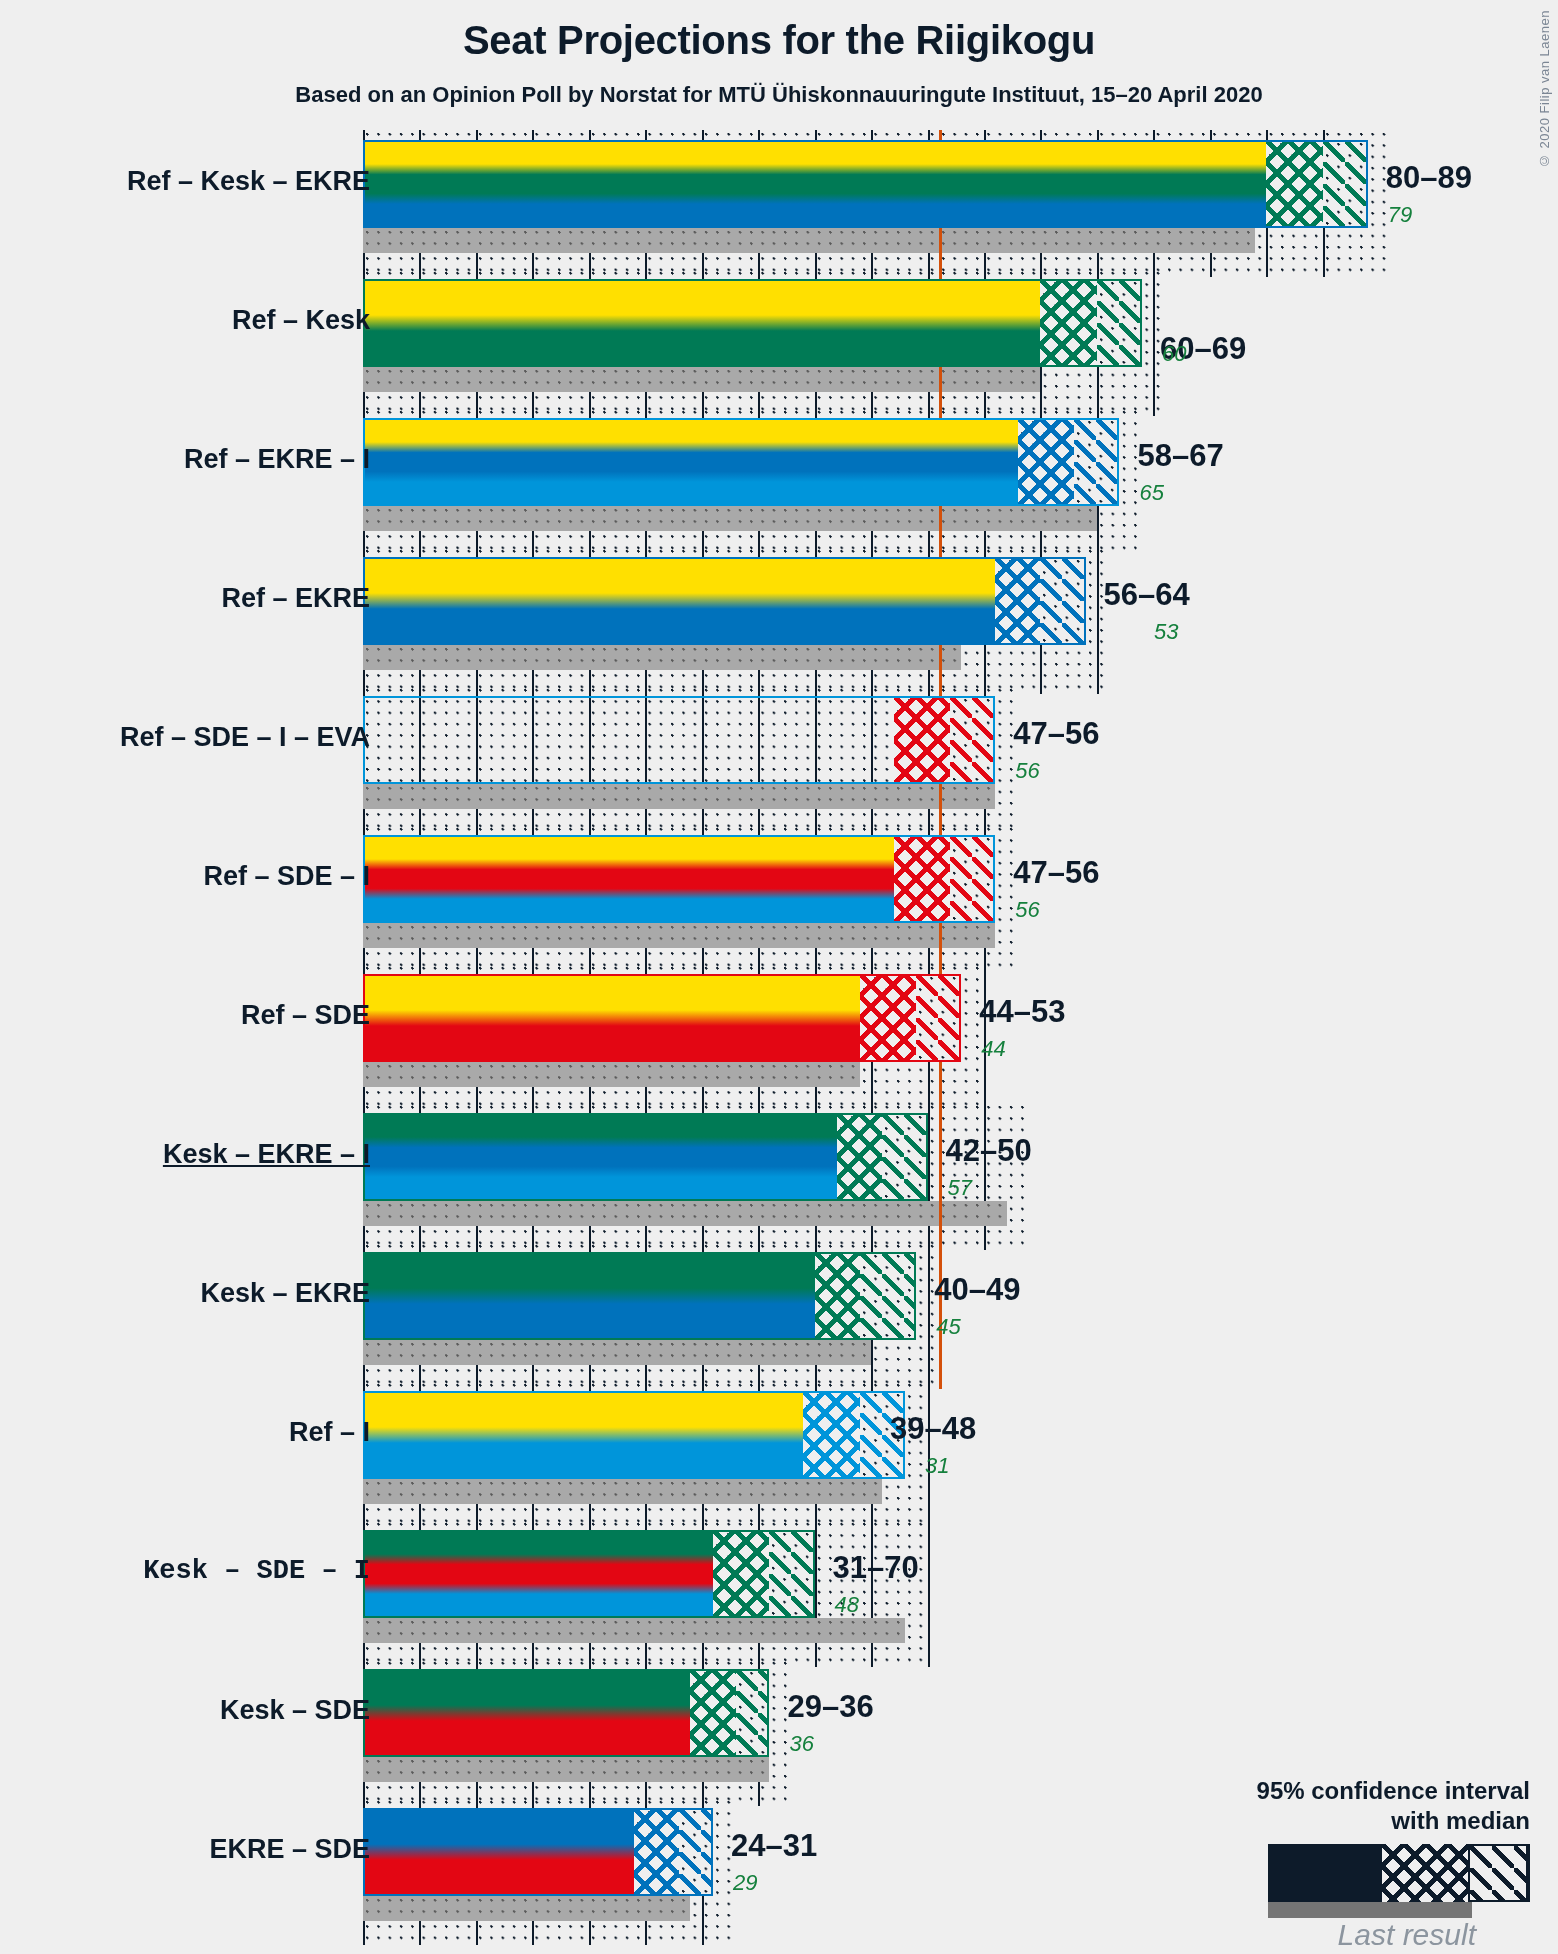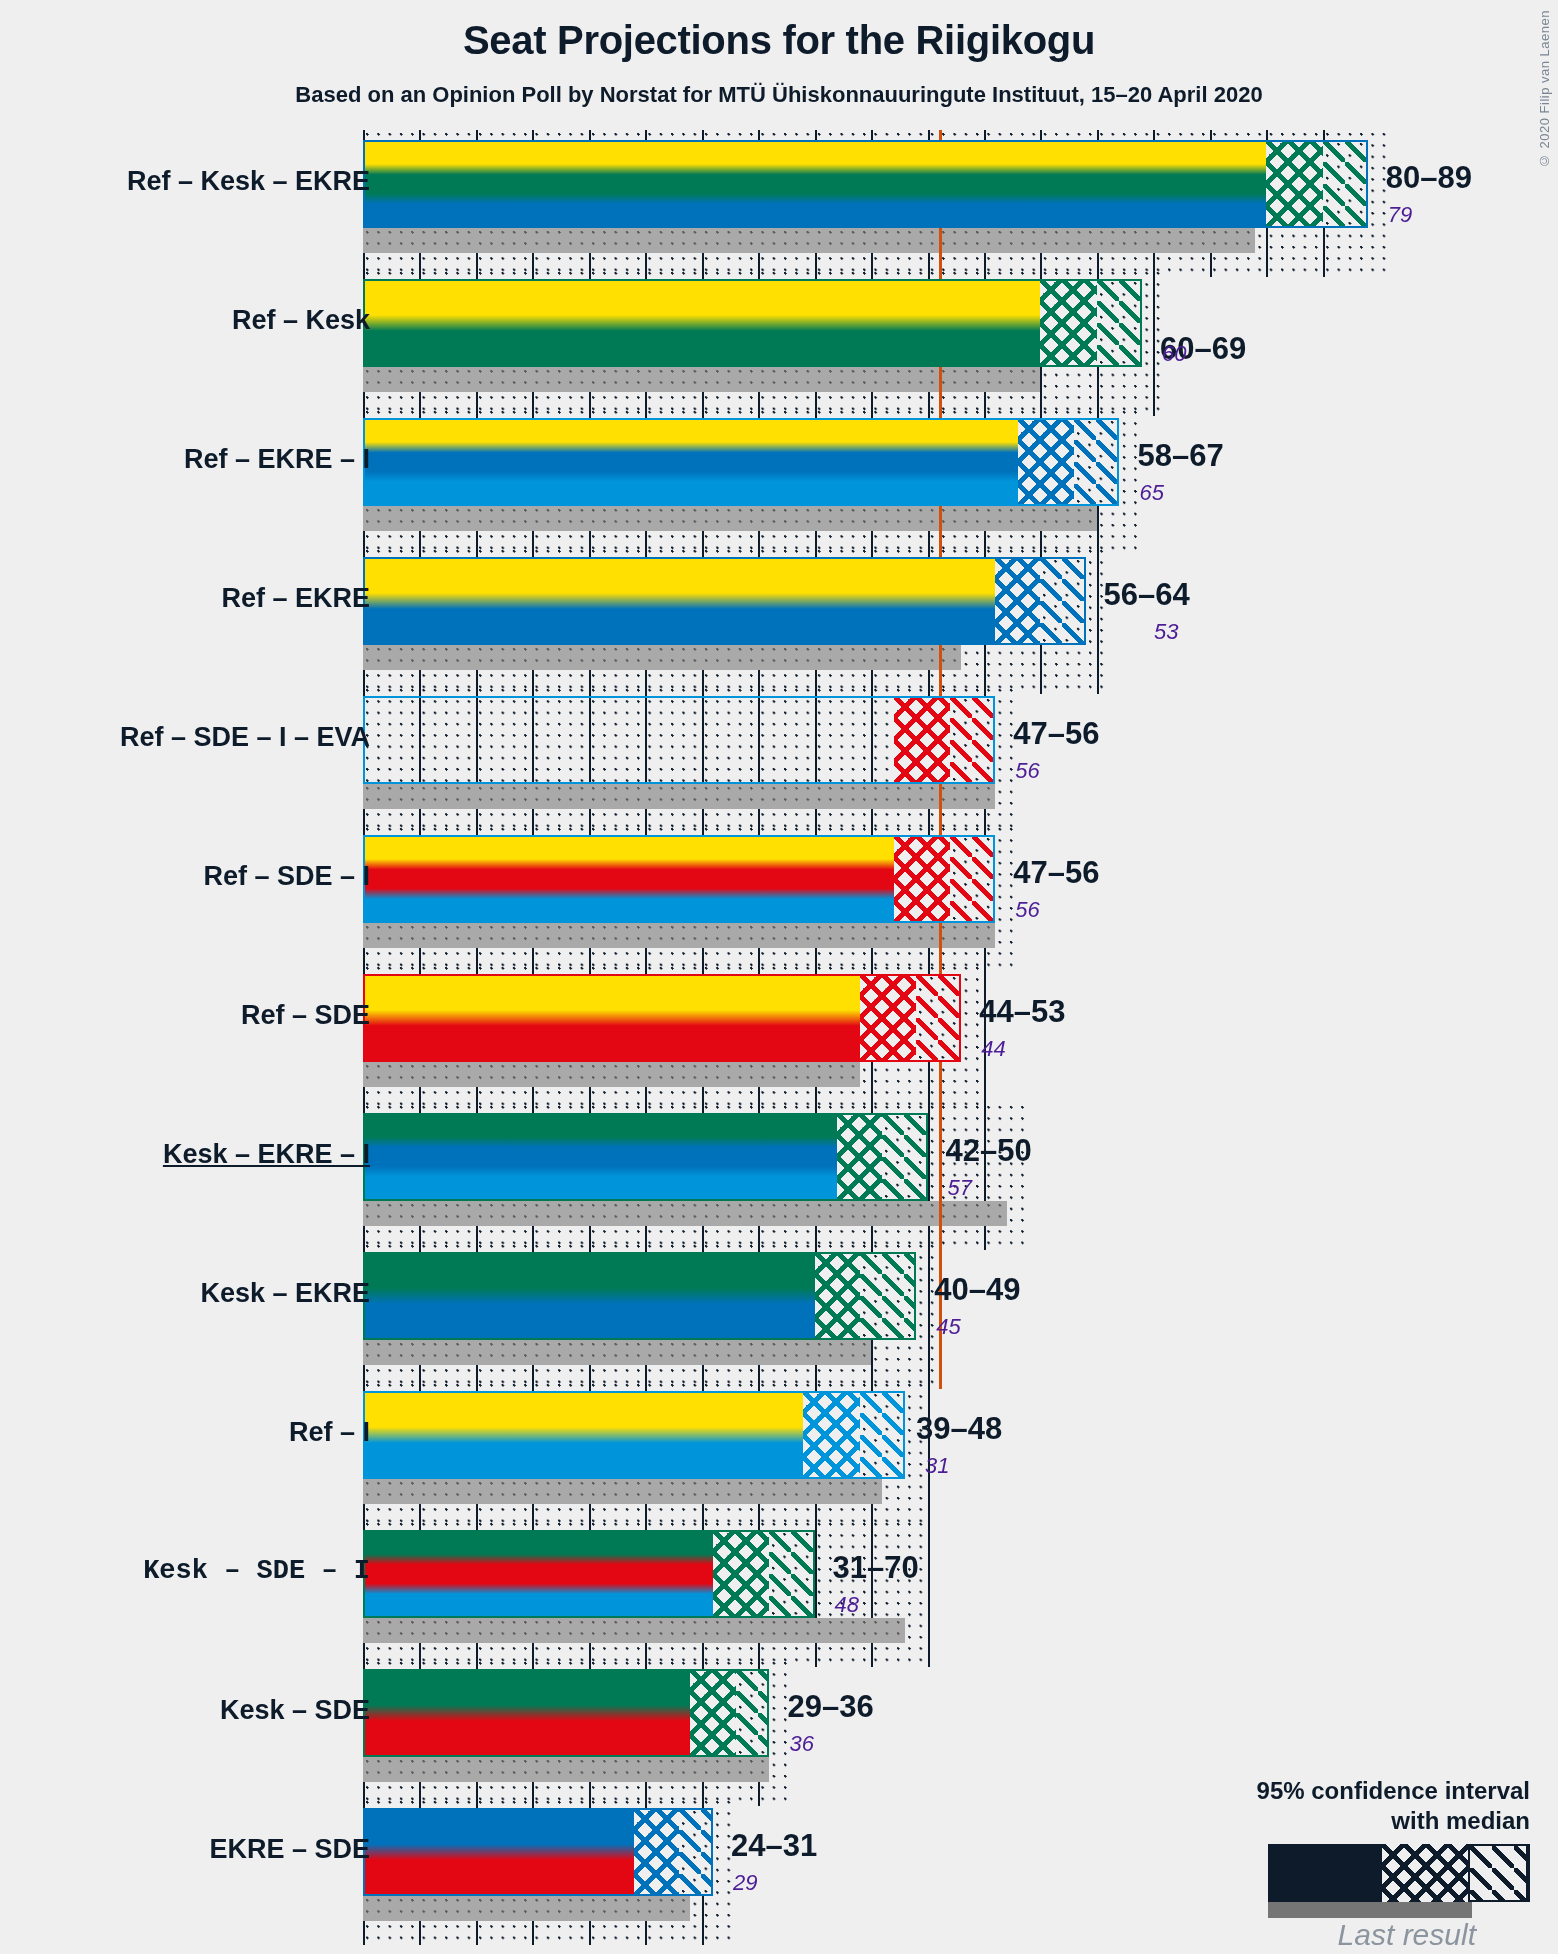--- a/index.html
+++ b/index.html
@@ -154,21 +154,21 @@
     position: absolute;
     font-size: 31px;
     font-weight: bold;
     color: #0d1b2a;
     white-space: nowrap;
   }
   .value-last {
     position: absolute;
     font-size: 22px;
     font-style: italic;
-    color: #4c1d95;
+    color: #15803d;
     white-space: nowrap;
   }
 
   
   #legend {
     position: absolute;
     right: 28px;
     bottom: 18px;
     width: 430px;
     text-align: right;
@@ -506,21 +506,21 @@
         <div class="gridline" style="left: 871.05px; top: 1381px; height: 147px;"></div>
         <div class="gridline" style="left: 927.5px; top: 1381px; height: 147px;"></div>
         <div class="lastresult" style="left: 363px; top: 1479px; width: 519.34px; height: 25px;"></div>
         <div class="bar" style="left: 363px; top: 1391px; width: 541.92px; height: 88px;">
           <div class="bar-fill" style="background: linear-gradient(rgb(255, 224, 0) 9%, rgb(255, 224, 0) 41%, rgb(0, 149, 218) 59%, rgb(0, 149, 218) 91%);"></div>
           <div class="bar-hatch hatch-cross" style="--hc: #0095da; left: 440.31px; width: 56.45px;"></div>
           <div class="bar-hatch hatch-diag" style="--hc: #0095da; left: 496.76px; width: 45.16px;"></div>
           <div class="bar-border" style="--bc: #0095da;"></div>
         </div>
         <div class="row-label" style="top: 1417px;">Ref – I</div>
-        <div class="value-range" style="left: 916px; top: 1411px;">39–48</div>
+        <div class="value-range" style="left: 890px; top: 1411px;">39–48</div>
         <div class="value-last" style="left: 924.92px; top: 1453px;">31</div>
       </div>
       <div class="row" style="top: 0px; height: 0px;">
         <div class="gridband" style="left: 363px; top: 1520px; width: 564.5px; height: 147px;"></div>
         <div class="gridline" style="left: 363px; top: 1520px; height: 147px;"></div>
         <div class="gridline" style="left: 419.45px; top: 1520px; height: 147px;"></div>
         <div class="gridline" style="left: 475.9px; top: 1520px; height: 147px;"></div>
         <div class="gridline" style="left: 532.35px; top: 1520px; height: 147px;"></div>
         <div class="gridline" style="left: 588.8px; top: 1520px; height: 147px;"></div>
         <div class="gridline" style="left: 645.25px; top: 1520px; height: 147px;"></div>

